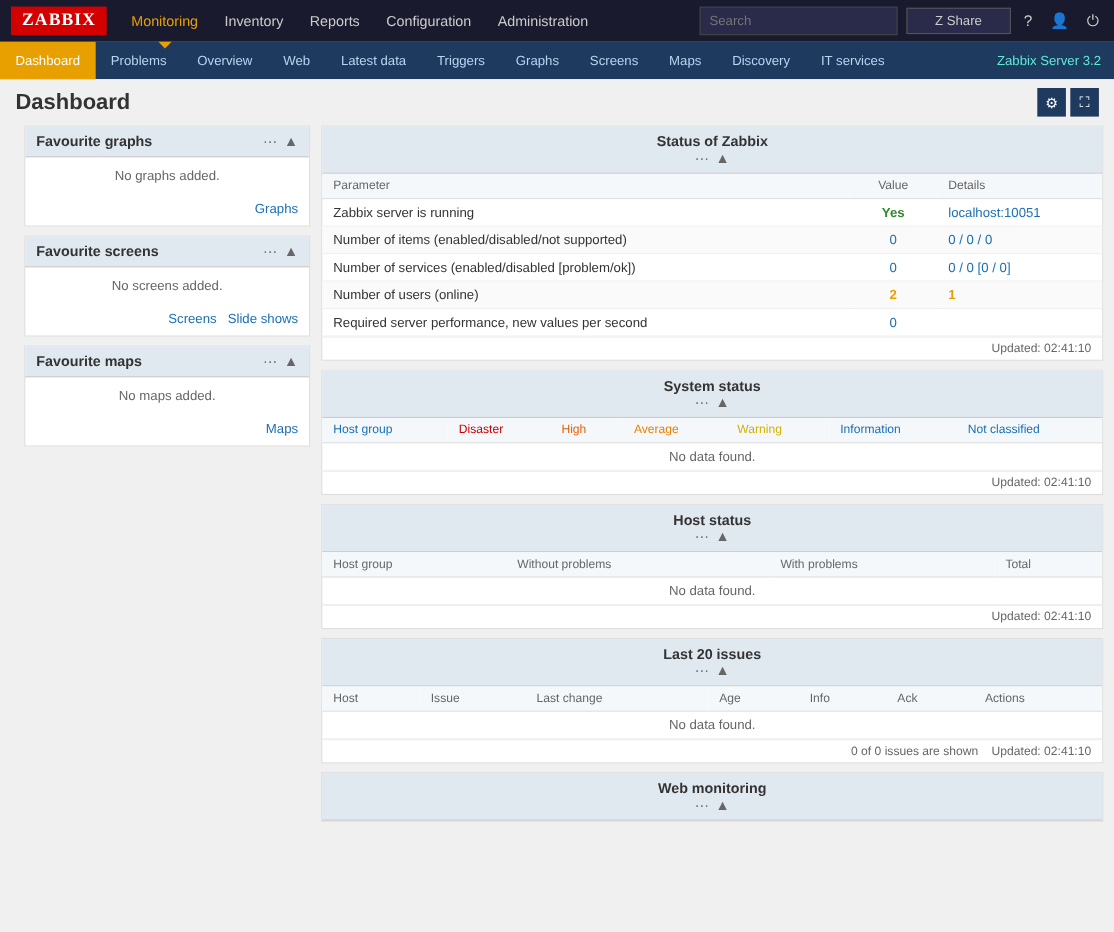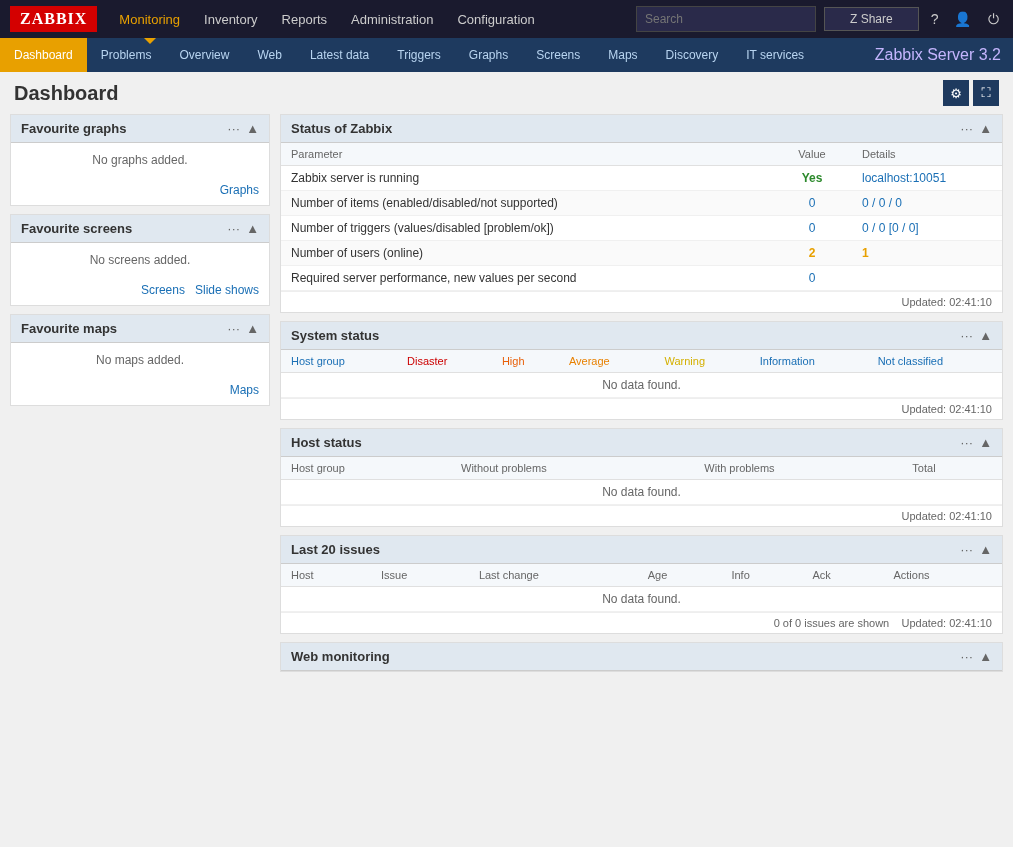--- a/index.html
+++ b/index.html
@@ -82,23 +82,23 @@
       cursor: pointer;
       font-size: 12px;
       white-space: nowrap;
     }
     .second-nav-item.active {
       background: #e8a000;
       color: #fff;
     }
     .second-nav-right {
       margin-left: auto;
-      color: #c4b5fd;
+      color: #5eead4;
       padding: 0 12px;
-      font-size: 16px;
+      font-size: 12px;
       text-align: right;
     }
 
     
     .page-header {
       display: flex;
       align-items: center;
       justify-content: space-between;
       padding: 8px 14px;
       background: #f0f0f0;
@@ -121,21 +121,21 @@
       align-items: center;
       justify-content: center;
       cursor: pointer;
       font-size: 13px;
     }
 
     
     .main-layout {
       display: flex;
       gap: 10px;
-      padding: 0 10px 10px 10px;
+      padding: 0 10px 10px 22px;
     }
 
     
     .left-sidebar {
       width: 260px;
       flex-shrink: 0;
       display: flex;
       flex-direction: column;
       gap: 8px;
     }
@@ -200,20 +200,21 @@
       background: white;
       border: 1px solid #ddd;
     }
     .table-widget-header {
       background: #e0e8f0;
       padding: 6px 10px;
       display: flex;
       align-items: center;
       justify-content: space-between;
       border-bottom: 1px solid #ccc;
+      flex-direction: column;
     }
     .table-widget-title {
       font-weight: bold;
       font-size: 13px;
       color: #333;
     }
     .inner-table {
       width: 100%;
       border-collapse: collapse;
     }
@@ -271,22 +272,22 @@
   </style>
 </head>
 <body>
 
 <div class="top-nav">
   <div class="logo">ZABBIX</div>
 
   <div class="top-nav-item active monitoring-nav-active">Monitoring</div>
   <div class="top-nav-item">Inventory</div>
   <div class="top-nav-item">Reports</div>
+  <div class="top-nav-item">Configuration</div>
   <div class="top-nav-item">Administration</div>
-  <div class="top-nav-item">Configuration</div>
 
   <div class="top-nav-right">
     <input type="text" class="search-box" placeholder="Search" style="">
     <button class="share-btn">
       <span>Z</span>
       <span>Share</span>
     </button>
     <span class="top-icon">?</span>
     <span class="top-icon">👤</span>
     <span class="top-icon">⏻</span>
@@ -394,21 +395,21 @@
             <td>Zabbix server is running</td>
             <td style="text-align:center;" class="val-green">Yes</td>
             <td class="val-blue">localhost:10051</td>
           </tr>
           <tr>
             <td>Number of items (enabled/disabled/not supported)</td>
             <td style="text-align:center;" class="val-blue">0</td>
             <td class="val-blue">0 / 0 / 0</td>
           </tr>
           <tr>
-            <td>Number of triggers (values/disabled [problem/ok])</td>
+            <td>Number of services (enabled/disabled [problem/ok])</td>
             <td style="text-align:center;" class="val-blue">0</td>
             <td class="val-blue">0 / 0 [0 / 0]</td>
           </tr>
           <tr>
             <td>Number of users (online)</td>
             <td style="text-align:center;" class="val-orange">2</td>
             <td class="val-orange">1</td>
           </tr>
           <tr>
             <td>Required server performance, new values per second</td>

